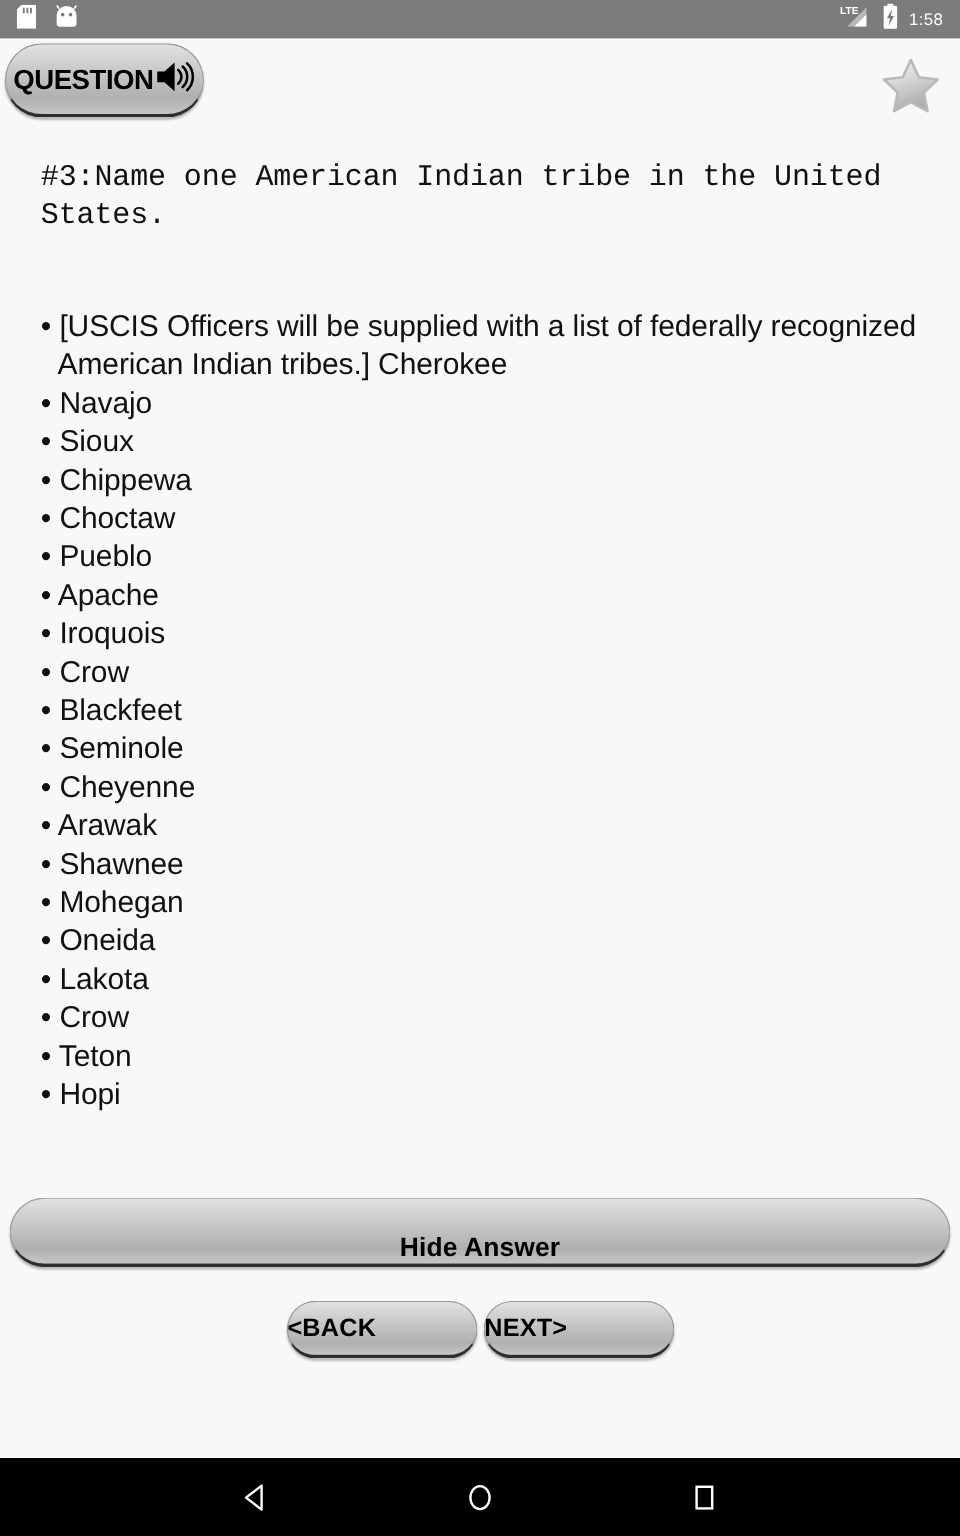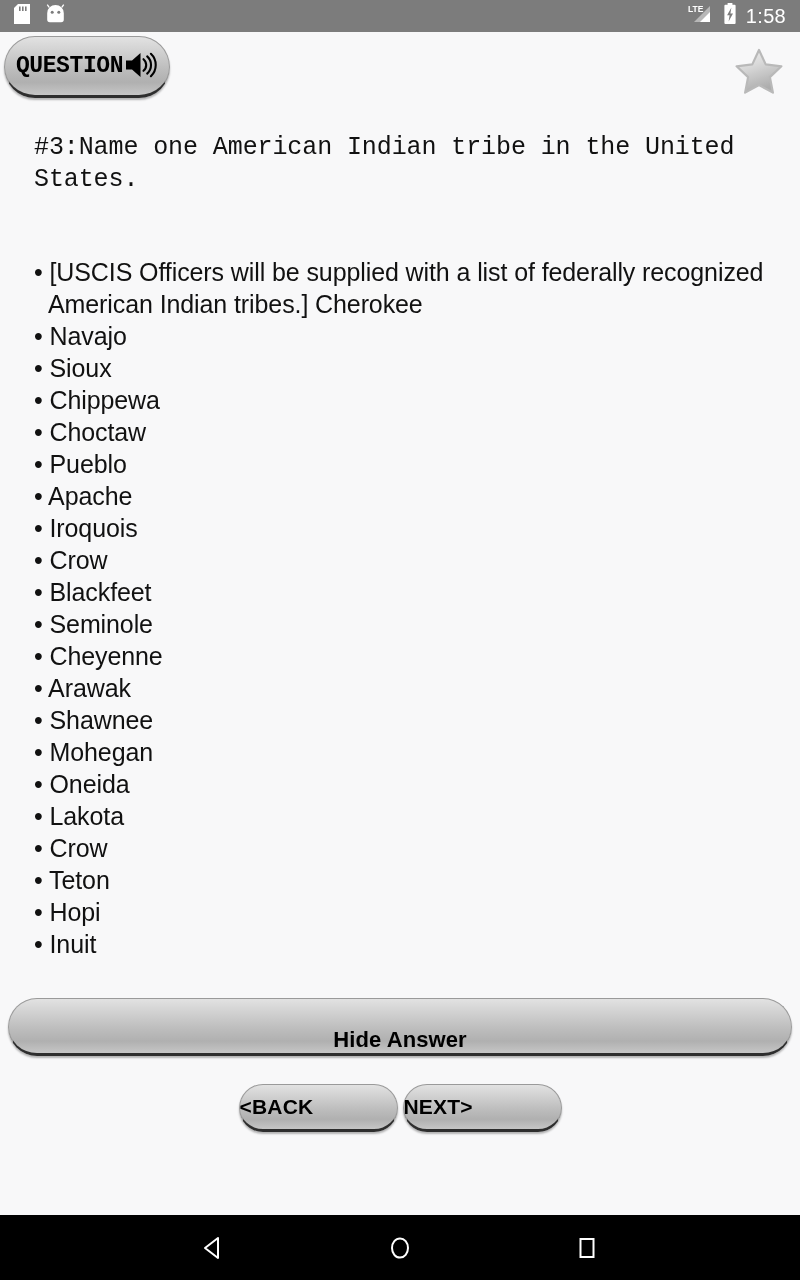--- a/index.html
+++ b/index.html
@@ -39,21 +39,21 @@
     gap: 16px;
   }
   .sb-right {
     margin-left: auto;
     display: flex;
     align-items: center;
     gap: 9px;
   }
   .sb-time {
     color: #ffffff;
-    font-size: 20px;
+    font-size: 14px;
     font-weight: 400;
     letter-spacing: 0.3px;
     line-height: 1;
     padding-bottom: 1px;
   }
   .sb-icon { display: block; }
 
   
   #top-bar {
     position: absolute;
@@ -88,21 +88,21 @@
     align-items: center;
     justify-content: center;
     gap: 1px;
     padding-left: 2px;
   }
   #question-button .qlabel {
     font-size: 23px;
     font-weight: bold;
     letter-spacing: -0.4px;
     line-height: 1;
-    font-family: Liberation Mono, monospace;
+    font-family: Liberation Sans, sans-serif;
   }
   #speaker-icon { display: block; margin-top: 1px; }
 
   #favorite-star {
     position: absolute;
     right: 14px;
     top: 13px;
     width: 54px;
     height: 54px;
     cursor: pointer;
@@ -288,21 +288,20 @@
         <span class="answer-line">• Seminole</span>
         <span class="answer-line">• Cheyenne</span>
         <span class="answer-line">• Arawak</span>
         <span class="answer-line">• Shawnee</span>
         <span class="answer-line">• Mohegan</span>
         <span class="answer-line">• Oneida</span>
         <span class="answer-line">• Lakota</span>
         <span class="answer-line">• Crow</span>
         <span class="answer-line">• Teton</span>
         <span class="answer-line">• Hopi</span>
-        <span class="answer-line">• Inuit</span>
       </div>
   </div>
 
   <div id="hide-answer-button" class="pill">
     <span>Hide Answer</span>
   </div>
 
   <div id="nav-button-row">
     <div class="pill nav-btn">
       <span>&lt;BACK</span>

